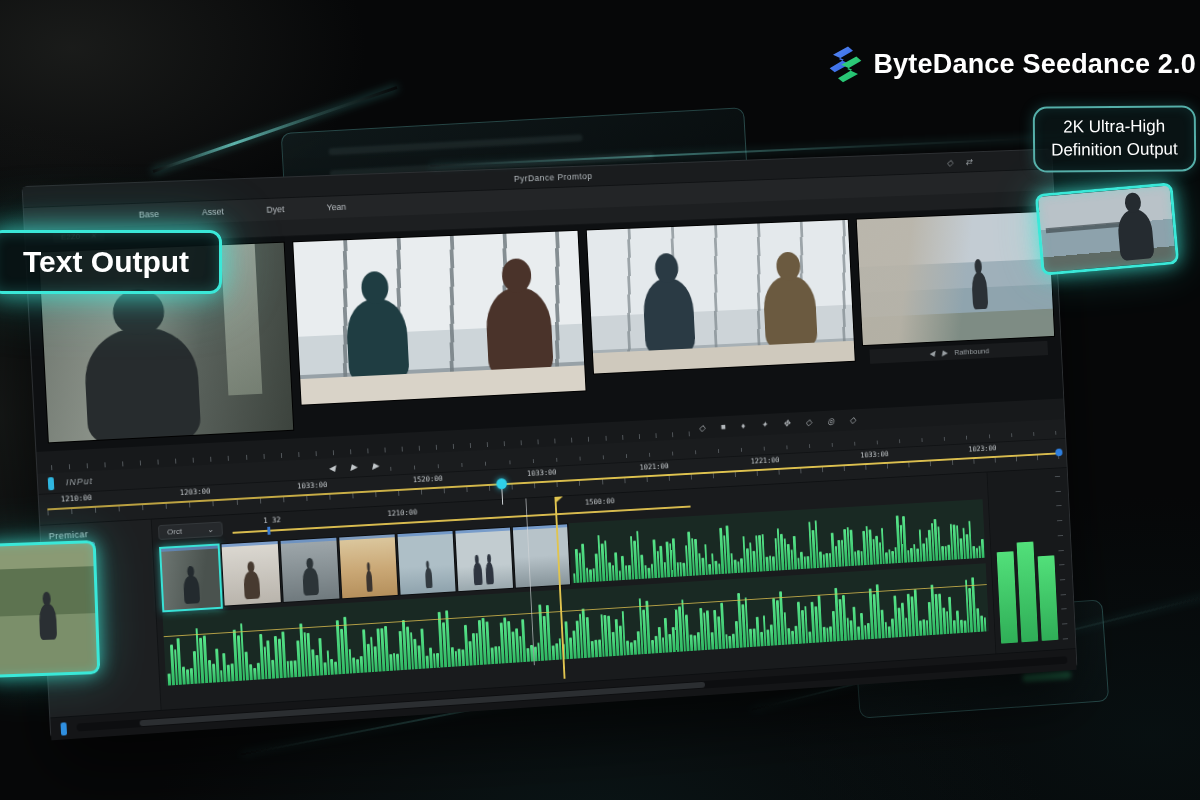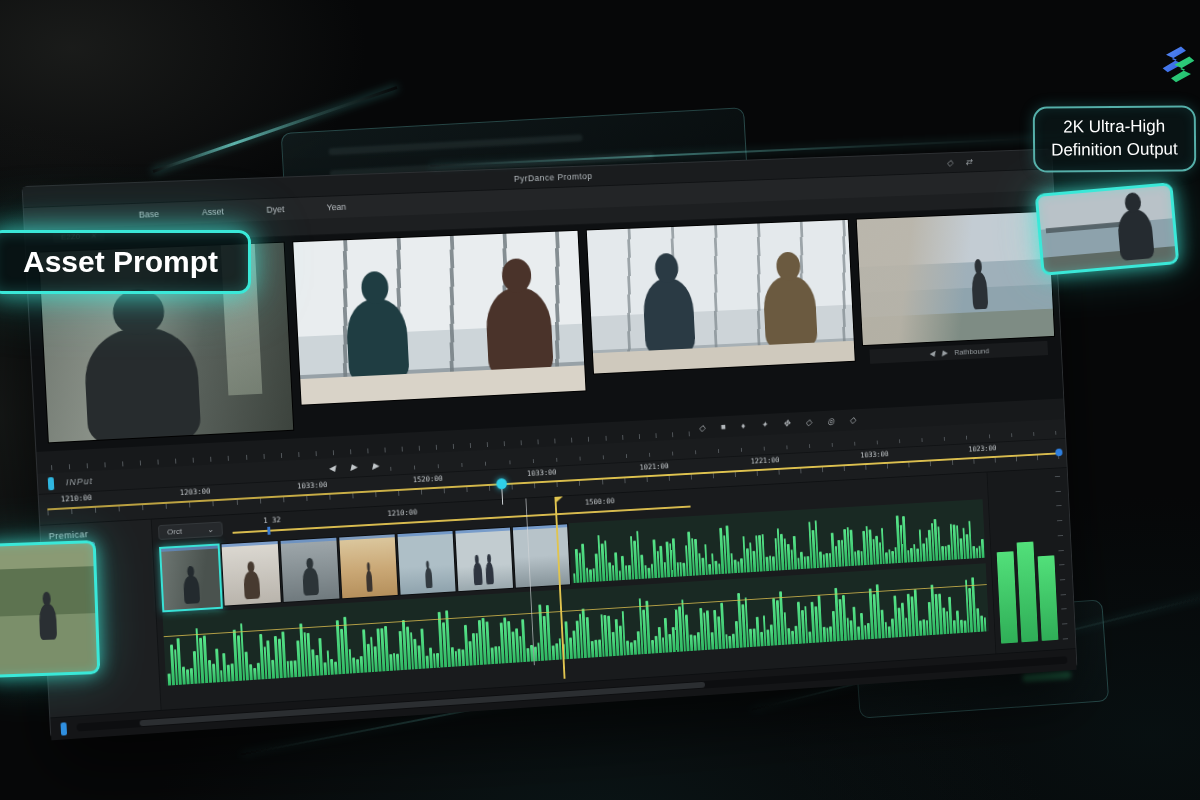--- a/index.html
+++ b/index.html
@@ -845,29 +845,30 @@
             <stop offset="1" stop-color="#2b5fe0"></stop>
         </linearGradient>
         <linearGradient id="lg" x1="0" y1="0" x2="1" y2="1">
           <stop offset="0" stop-color="#35d07e"></stop>
             <stop offset="1" stop-color="#1fbf6e"></stop>
         </linearGradient>
       </defs>
       <path d="M30 3 L12 13 L25 19 L8 29 L14 34 L32 24 L19 18 L36 8 Z" fill="url(#lb)"></path>
       <path d="M40 15 L22 25 L35 31 L18 41 L24 46 L42 36 L29 30 L46 20 Z" fill="url(#lg)"></path>
     </svg>
+    <span class="name">ByteDance Seedance 2.0</span>
   </div>
 
   <div class="badge">
     <div>2K Ultra-High</div>
     <div>Definition Output</div>
   </div>
 
   <div class="chip">
-    <span>Asset Prompt</span>
+    <span>Text Output</span>
   </div>
 
   <div class="frame frame-tr">
     <div class="bridge"></div>
     <div class="person" style="right:16%;bottom:6%;width:26%;height:66%;background:#252b30;"></div>
   </div>
 
   <div class="frame frame-bl">
     <div class="person" style="left:48%;bottom:26%;width:16%;height:28%;background:#2a2f33;"></div>
   </div>

